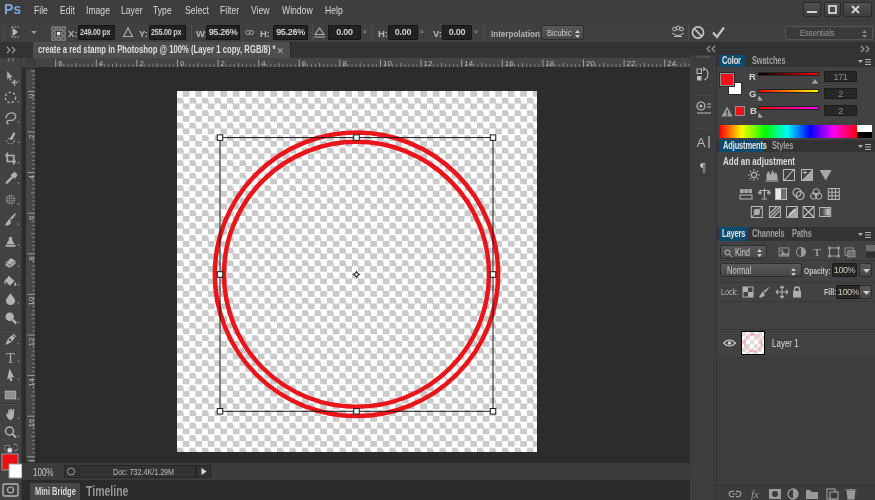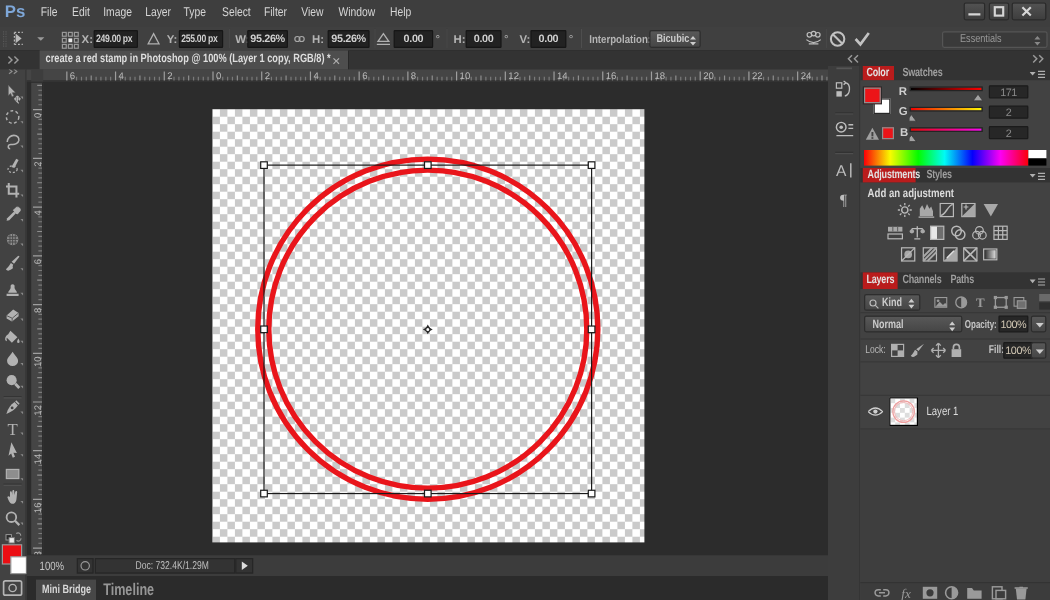--- a/index.html
+++ b/index.html
@@ -59,26 +59,26 @@
 
 #statusbar { position:absolute; left:22px; top:463px; width:668px; height:17px; background:#3c3c3c; }
 #bottomrow { position:absolute; left:22px; top:480px; width:668px; height:20px; background:#2b2b2b; }
 
 
 #iconstrip { position:absolute; left:690px; top:55px; width:27px; height:445px; background:#3d3d3d;
   border-right:1px solid #333; }
 #panels { position:absolute; left:717px; top:55px; width:158px; height:445px; background:#424242; }
 .ptab { position:absolute; height:12px; font-size:10px; line-height:12px;
   color:#9f9f9f; font-weight:bold; letter-spacing:-0.2px; }
-.ptab.active { background:#b91c1c; color:#e2e2e2; }
+.ptab.active { background:#0c4a6e; color:#e2e2e2; }
 .lab { position:absolute; font-size:10px; color:#c2c2c2; }
 .valbox { position:absolute; background:#272727; border:1px solid #1b1b1b; border-radius:1px;
   color:#cfc5b2; font-size:9px; letter-spacing:-0.4px; text-align:center; }
 .dd { position:absolute; background:linear-gradient(#585858,#464646); border:1px solid #2d2d2d;
-  border-radius:2px; color:#cccccc; font-size:10px;font-weight:bold; }
+  border-radius:2px; color:#cccccc; font-size:10px; }
 .sq { display:inline-block; transform:scaleX(0.75); transform-origin:0 0; white-space:nowrap; }
 .sq8 { display:inline-block; transform:scaleX(0.8); transform-origin:0 0; white-space:nowrap; }
 </style>
 </head>
 <body>
 <div id="app">
 
   <div id="menubar">
     <span id="pslogo">Ps</span>
     <span class="m" style="left:33.5px">File</span>

